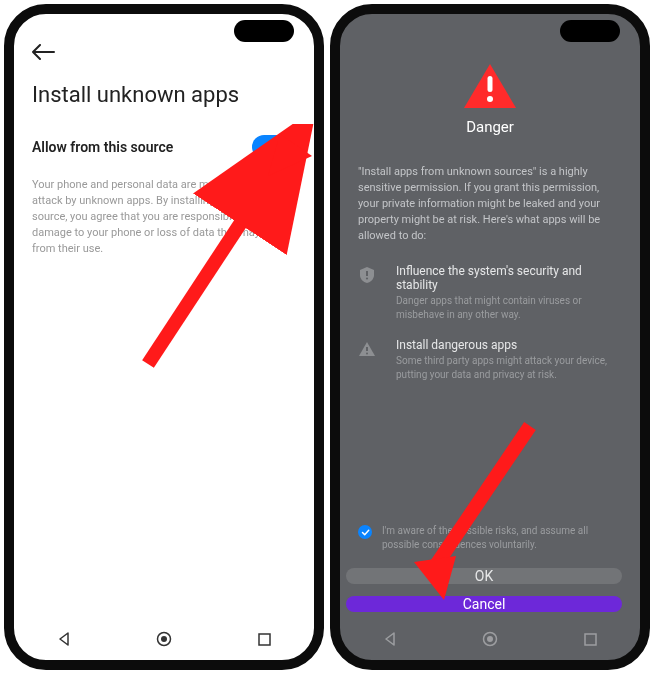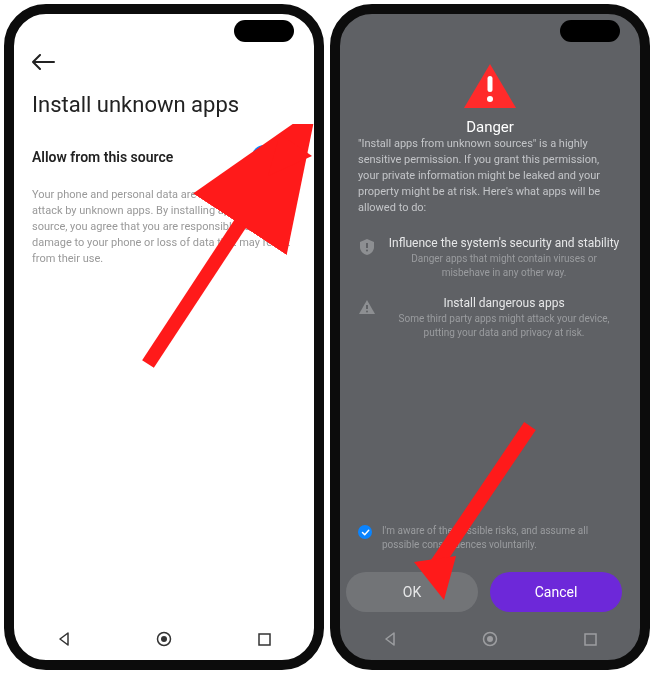--- a/index.html
+++ b/index.html
@@ -1,43 +1,43 @@
 <!DOCTYPE html>
 <html><head>
   <meta charset="utf-8">
   <style>
     * { box-sizing: border-box; margin: 0; padding: 0; }
     body { font-family: -apple-system, Roboto, "Segoe UI", sans-serif; background: #fff; width: 656px; height: 674px; display: flex; gap: 6px; padding: 4px; }
     .phone { position: relative; width: 320px; height: 666px; border-radius: 42px; border: 10px solid #0c0c0c; overflow: hidden; background: #fff; }
     .phone-inner { width: 100%; height: 100%; position: relative; }
     .camera-pill { position: absolute; top: 6px; right: 20px; width: 60px; height: 22px; background: #000; border-radius: 12px; z-index: 20; }
-    .content { padding: 34px 18px 0 18px; position: relative; height: 100%; }
+    .content { padding: 24px 18px 0 18px; position: relative; height: 100%; }
     .back-btn { display: inline-block; margin-top: 6px; cursor: pointer; }
     .title { font-size: 22px; font-weight: 400; color: #222; margin-top: 18px; }
     .row { display: flex; justify-content: space-between; align-items: center; margin-top: 28px; }
     .row-label { font-size: 14px; font-weight: 600; color: #222; text-align: right; }
     .toggle { width: 44px; height: 24px; background: #0a84ff; border-radius: 12px; position: relative; cursor: pointer; }
     .toggle .knob { width: 18px; height: 18px; background: #fff; border-radius: 50%; position: absolute; top: 3px; right: 3px; }
     .desc { margin-top: 18px; font-size: 11px; line-height: 1.45; color: #999; }
     .navbar { position: absolute; bottom: 0; left: 0; right: 0; height: 42px; display: flex; justify-content: space-around; align-items: center; }
     .nav-btn { width: 20px; height: 20px; display: flex; align-items: center; justify-content: center; cursor: pointer; }
     
     .phone.right { background: #5f6165; }
     .phone.right .content { padding-top: 48px; }
     .danger-icon { margin: 0 auto 8px auto; width: 56px; height: 48px; display: block; }
-    .danger-title { text-align: center; font-size: 15px; color: #fff; font-weight: 400; }
+    .danger-title { text-align: center; font-size: 15px; color: #fff; font-weight: 400; margin-bottom: 28px; }
     .danger-desc { font-size: 11px; color: #c3c5c8; line-height: 1.45; margin-bottom: 20px; }
-    .warn-item { display: flex; gap: 10px; margin-bottom: 16px; text-align: center; }
+    .warn-item { display: flex; gap: 20px; margin-bottom: 16px; }
     .warn-icon { flex: 0 0 18px; height: 18px; margin-top: 2px; }
     .warn-head { font-size: 12px; color: #e6e7e8; font-weight: 400; margin-bottom: 2px; }
     .warn-sub { font-size: 10px; color: #9a9c9f; line-height: 1.4; }
     .check-row { position: absolute; bottom: 108px; left: 18px; right: 18px; display: flex; gap: 10px; align-items: flex-start; }
     .checkbox { width: 14px; height: 14px; border-radius: 50%; background: #0a84ff; flex: 0 0 14px; display: flex; align-items: center; justify-content: center; margin-top: 1px; cursor: pointer; }
     .check-text { font-size: 10px; color: #9a9c9f; line-height: 1.4; }
-    .dialog-btns { position: absolute; bottom: 48px; left: 6px; right: 18px; display: flex; gap: 12px; }
+    .dialog-btns { position: absolute; bottom: 48px; left: 6px; right: 18px; display: flex; gap: 12px; flex-direction: column; }
     .dlg-btn { flex: 1; height: 40px; border-radius: 22px; display: flex; align-items: center; justify-content: center; font-size: 14px; cursor: pointer; }
     .dlg-ok { background: rgba(255,255,255,0.12); color: #e6e7e8; }
     .dlg-cancel { background: #6d28d9; color: #fff; }
     .right .navbar svg { opacity: 0.55; }
     
     .arrow { position: absolute; z-index: 30; pointer-events: none; }
   </style>
 </head>
 <body>
 

